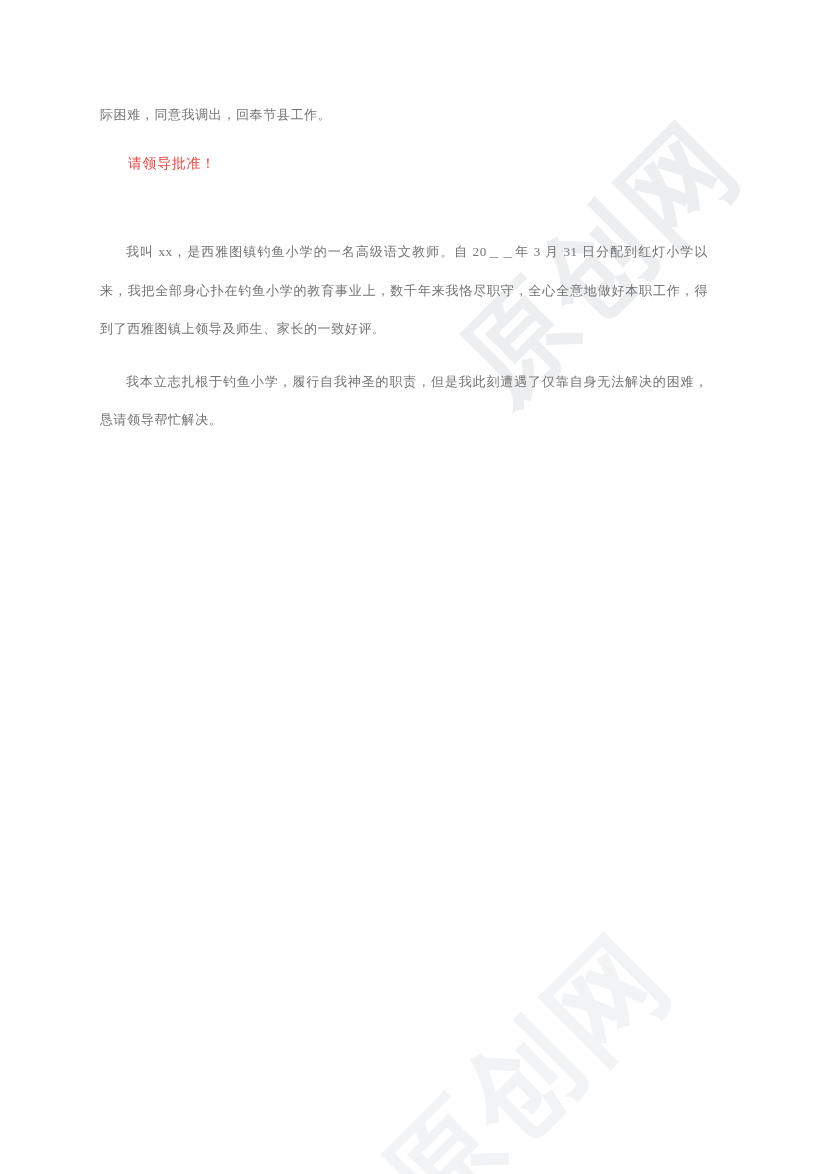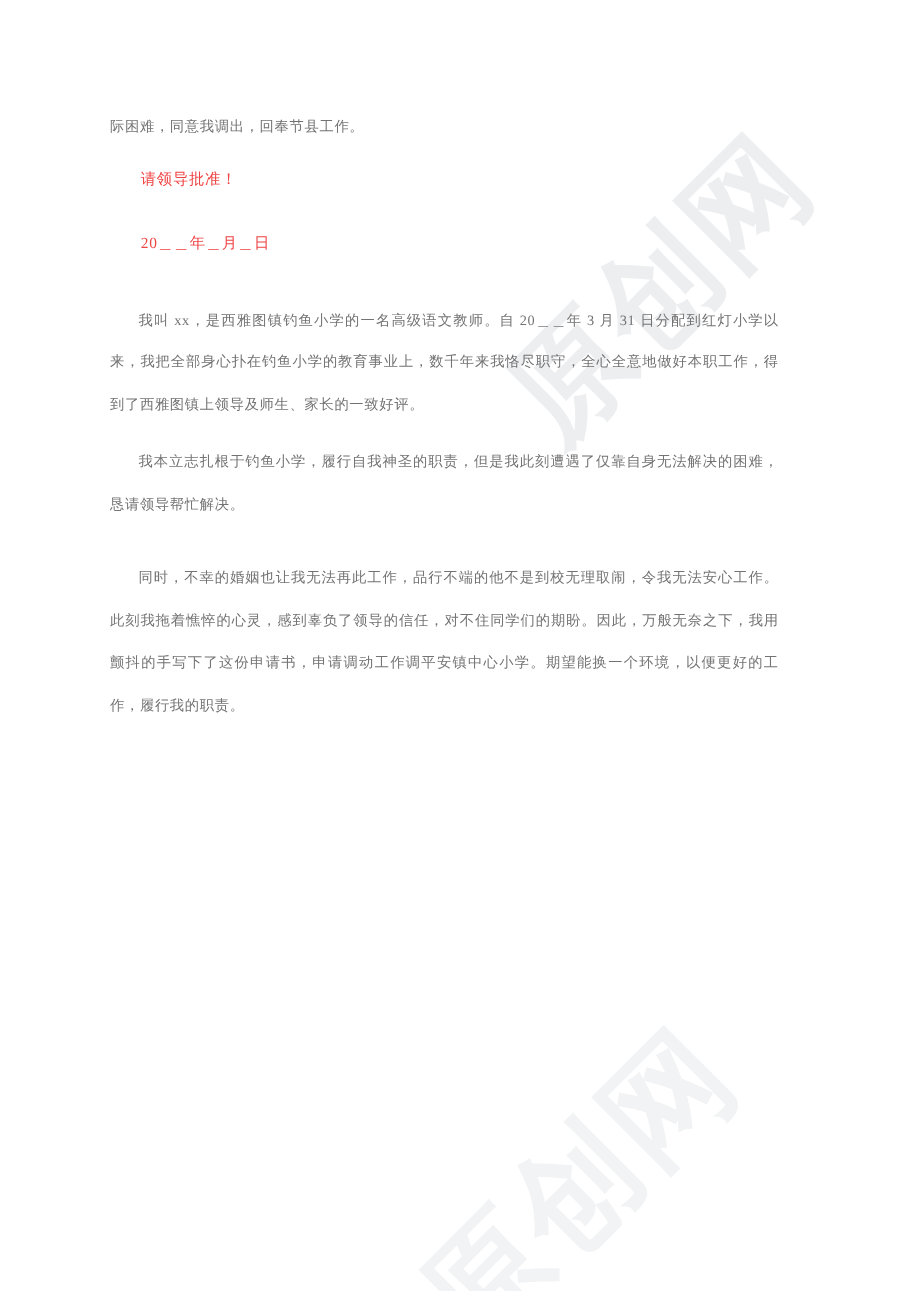--- a/index.html
+++ b/index.html
@@ -112,37 +112,35 @@
 
     <div class="gap-sm"></div>
 
     <div class="line indent">请领导批准！</div>
 
     <div class="gap-sm"></div>
 
 
     <div class="gap-sm"></div>
 
-    <div class="line indent">20＿＿年＿月＿日</div>
 
     <div class="gap-sm"></div>
 
 
     <div class="gap-sm"></div>
 
 
     <div class="gap-sm"></div>
 
     <p class="para indent">我叫 xx，是西雅图镇钓鱼小学的一名高级语文教师。自 20＿＿年 3 月 31 日分配到红灯小学以来，我把全部身心扑在钓鱼小学的教育事业上，数千年来我恪尽职守，全心全意地做好本职工作，得到了西雅图镇上领导及师生、家长的一致好评。</p>
 
     <div class="gap-md"></div>
 
     <p class="para indent">我本立志扎根于钓鱼小学，履行自我神圣的职责，但是我此刻遭遇了仅靠自身无法解决的困难，恳请领导帮忙解决。</p>
 
     <div class="gap-md"></div>
 
 
     <div class="gap-md"></div>
 
-    <p class="para indent">同时，不幸的婚姻也让我无法再此工作，品行不端的他不是到校无理取闹，令我无法安心工作。此刻我拖着憔悴的心灵，感到辜负了领导的信任，对不住同学们的期盼。因此，万般无奈之下，我用颤抖的手写下了这份申请书，申请调动工作调平安镇中心小学。期望能换一个环境，以便更好的工作，履行我的职责。</p>
 
   </div>
 </div>
 
 </body></html>

